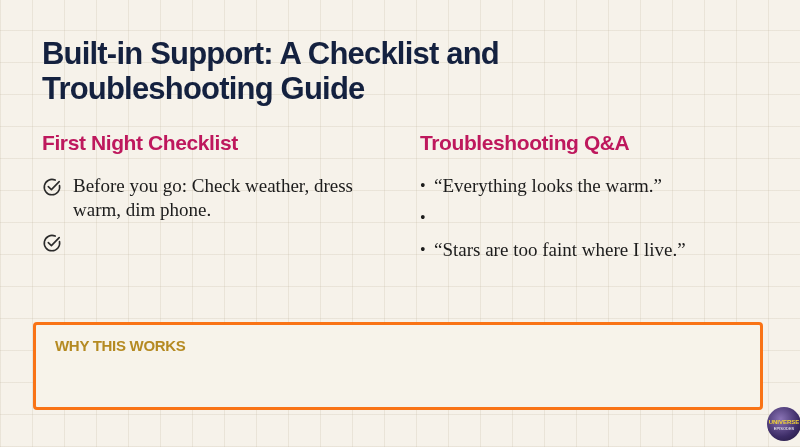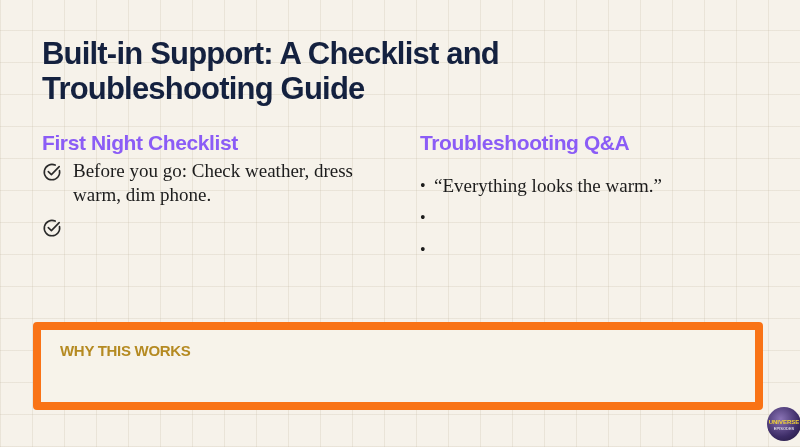--- a/index.html
+++ b/index.html
@@ -16,38 +16,38 @@
     }
     .title {
       position: absolute; left: 42px; top: 36px; width: 520px;
       font-family: "Liberation Sans", "DejaVu Sans", sans-serif;
       font-weight: bold; font-size: 31px; line-height: 35px;
       color: #14213f; letter-spacing: -0.8px; margin: 0;
     }
     .col-head {
       position: absolute; top: 131px; margin: 0;
       font-family: "Liberation Sans", "DejaVu Sans", sans-serif;
-      font-weight: bold; font-size: 21px; color: #8b5cf6; letter-spacing: -0.4px;
+      font-weight: bold; font-size: 21px; color: #be185d; letter-spacing: -0.4px;
     }
     .col-left-head { left: 42px; }
     .col-right-head { left: 420px; }
-    .checklist { position: absolute; left: 42px; top: 159px; width: 340px; margin: 0; padding: 0; list-style: none; }
+    .checklist { position: absolute; left: 42px; top: 174px; width: 340px; margin: 0; padding: 0; list-style: none; }
     .checklist li {
       display: flex; align-items: flex-start; font-size: 19px; line-height: 24px;
       margin-bottom: 8px;
     }
     .check {
       flex: 0 0 auto; width: 20px; height: 20px; margin-right: 11px; margin-top: 3px;
     }
     .qa { position: absolute; left: 420px; top: 174px; width: 360px; margin: 0; padding: 0; list-style: none; }
     .qa li { font-size: 19px; line-height: 24px; margin-bottom: 8px; display: flex; }
     .qa .dot { width: 12px; font-size: 16px; margin-right: 2px; }
     .why-box {
       position: absolute; left: 33px; top: 322px; width: 730px; height: 88px;
-      border: 8px solid #f97316; border-radius: 4px; background: #f7f3ea;
+      border: 3px solid #f97316; border-radius: 4px; background: #f7f3ea;
       box-sizing: border-box; padding: 12px 0 0 19px;
     }
     .why-title {
       font-family: "Liberation Sans", "DejaVu Sans", sans-serif; font-weight: bold;
       font-size: 15px; color: #b58a22; letter-spacing: -0.3px; margin-bottom: 4px;
     }
     .why-text { font-size: 18px; line-height: 22px; color: #1c1c1c; }
     .badge {
       position: absolute; left: 767px; top: 407px; width: 34px; height: 34px; border-radius: 50%;
       background: radial-gradient(circle at 40% 35%, #8a73b5 0%, #3c2c66 60%, #1f1636 100%);
@@ -89,20 +89,21 @@
 <ul class="qa">
   <li>
     <span class="dot">•</span>
     <span>“Everything looks the warm.”</span>
   </li>
   <li>
     <span class="dot">•</span>
   </li>
   <li>
     <span class="dot">•</span>
+    <span>“Stars are too faint where I live.”</span>
   </li>
 </ul>
 
 <div class="why-box">
   <div class="why-title">WHY THIS WORKS</div>
 </div>
 
 <div class="badge">
   <div class="badge-text">UNIVERSE</div>
   <div class="badge-sub">EPISODES</div>

